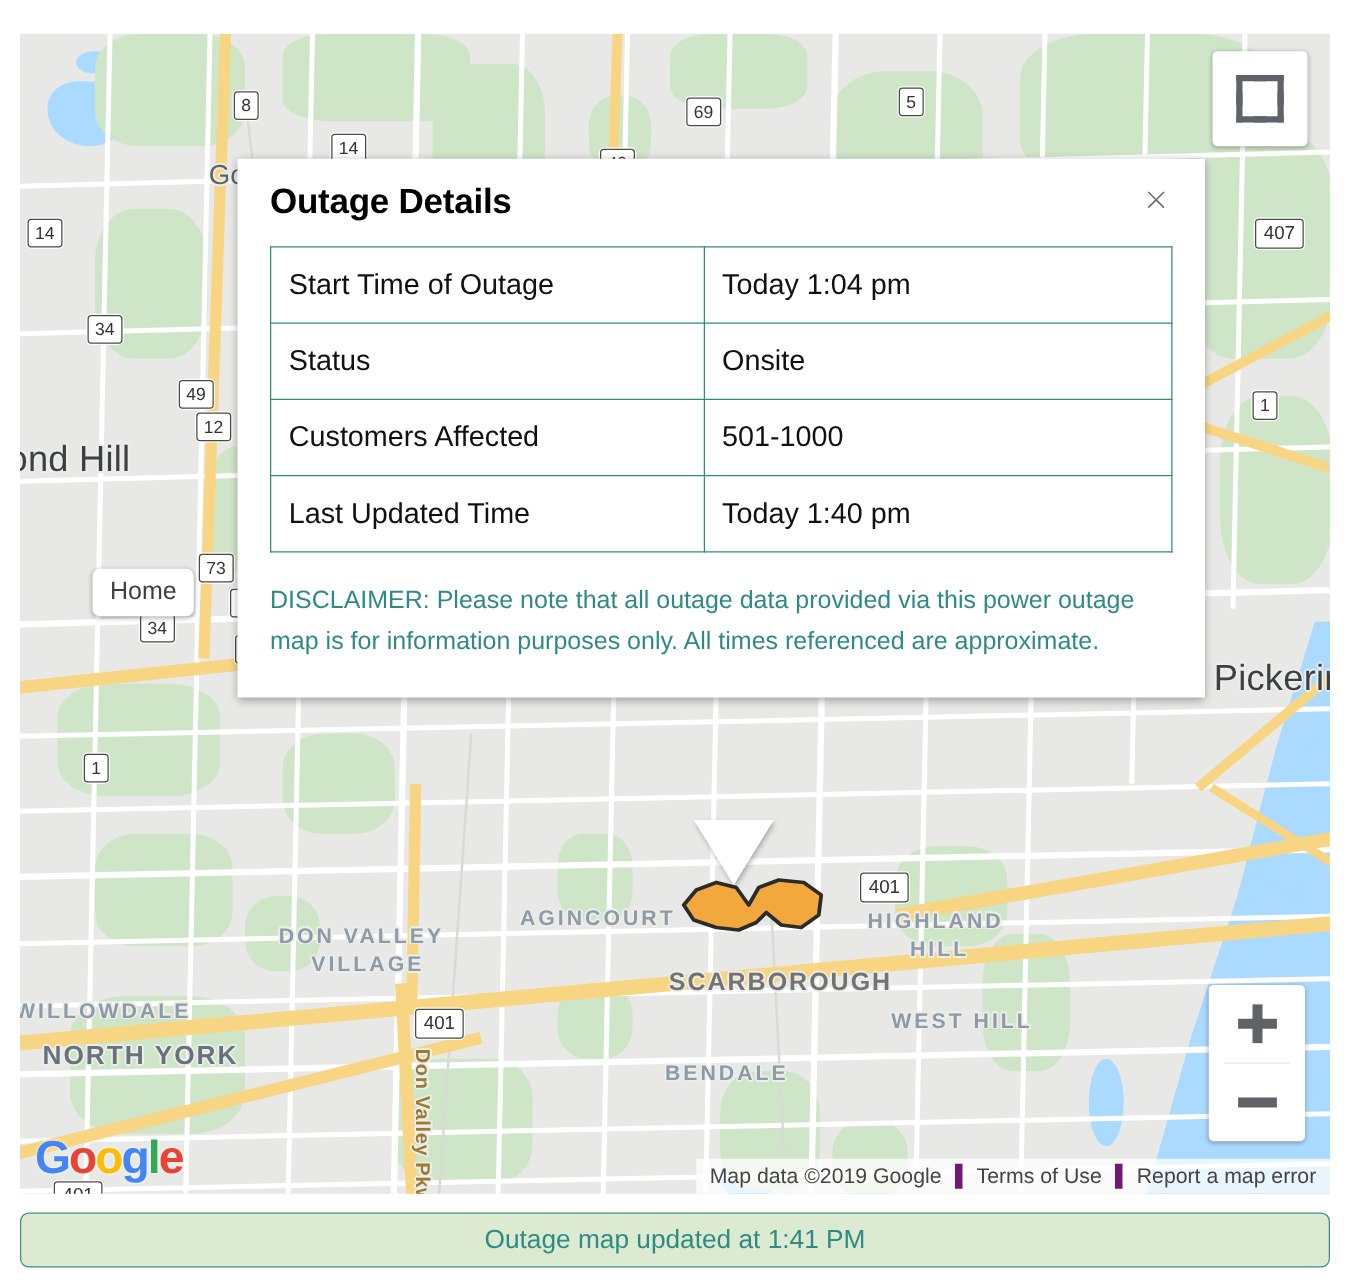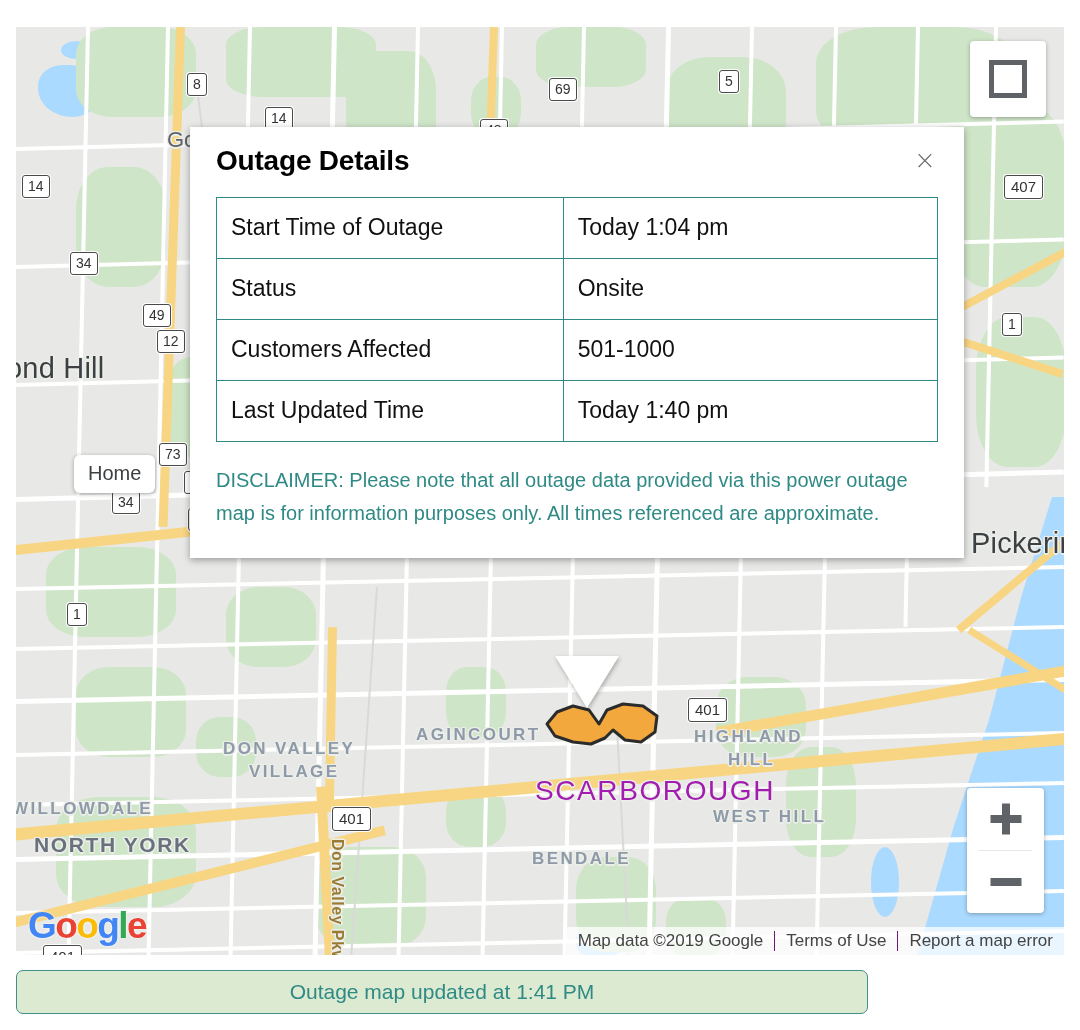--- a/index.html
+++ b/index.html
@@ -91,23 +91,23 @@
     color: #5f6368;
     font-size: 22px;
   }
   .place.hood {
     color: #8e9aa8;
     font-size: 17px;
     font-weight: bold;
     letter-spacing: 2.4px;
   }
   .place.borough {
-    color: #a21caf;
-    font-size: 28px;
-    font-weight: normal;
+    color: #737373;
+    font-size: 20px;
+    font-weight: bold;
     letter-spacing: 1.6px;
   }
   .place.borough2 {
     color: #69717c;
     font-size: 21px;
     font-weight: bold;
     letter-spacing: 1.6px;
   }
   .place.pkwy {
     color: #9a7b33;
@@ -284,28 +284,28 @@
     align-items: center;
     background: rgba(255,255,255,0.75);
     z-index: 25;
     font-size: 17px;
     color: #444444;
   }
   #attribution span {
     padding: 0 11px;
     white-space: nowrap;
   }
-  #attribution span + span { border-left: 1px solid #701a75; }
+  #attribution span + span { border-left: 6px solid #701a75; }
 
   
   #status-bar {
     position: absolute;
     left: 16px;
     top: 970px;
-    width: 852px;
+    width: 1048px;
     height: 44px;
     box-sizing: border-box;
     background: #dbead0;
     border: 1.6px solid #3f8f86;
     border-radius: 7px;
     color: #2f8a85;
     font-size: 21px;
     display: flex;
     align-items: center;
     justify-content: center;

